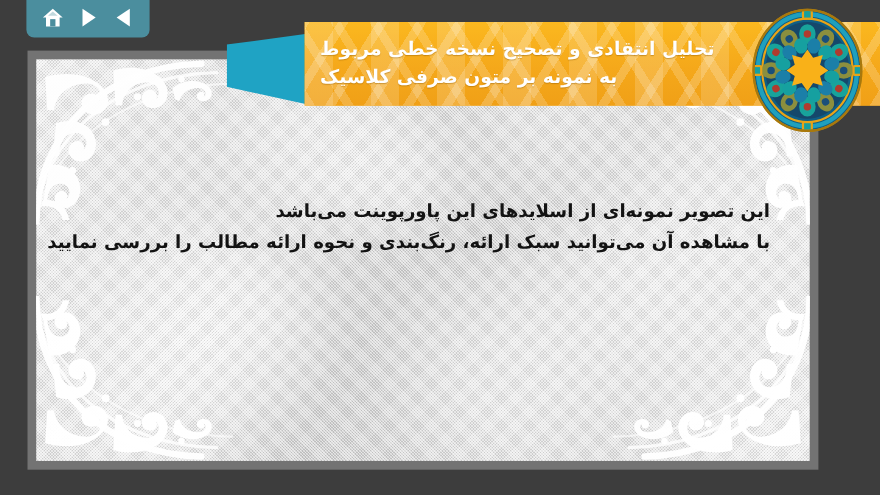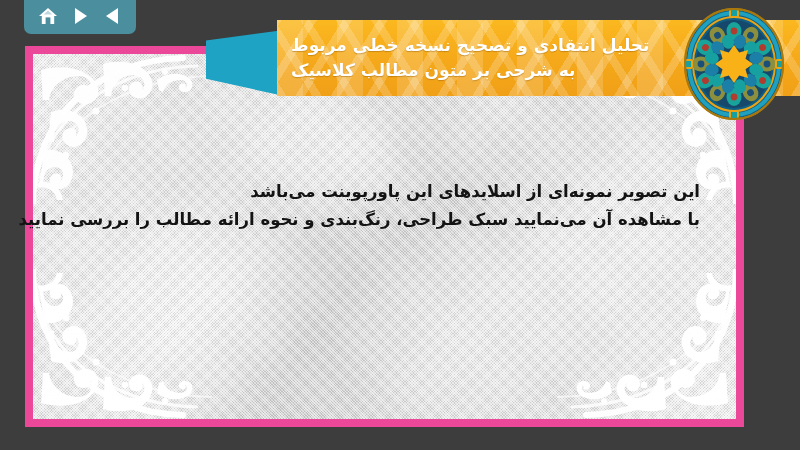--- a/index.html
+++ b/index.html
@@ -50,21 +50,21 @@
   }
   .navbtn svg { display: block; }
 
   
   #frame {
     position: absolute;
     left: 25px;
     top: 46px;
     width: 719px;
     height: 381px;
-    background: #ec4899;
+    background: #737373;
     box-sizing: border-box;
     z-index: 5;
   }
   #frame-inner {
     position: absolute;
     left: 8px;
     top: 8px;
     right: 8px;
     bottom: 8px;
     overflow: hidden;
@@ -303,29 +303,29 @@
           <circle cx="33" cy="101" r="3.2"></circle>
           <circle cx="132" cy="18" r="3"></circle>
           <path d="M124 26 C134 18 148 18 156 24 C162 29 160 38 152 38 C146 38 144 32 148 30 C152 28 154 32 152 34 C156 32 154 26 147 26 C138 26 132 31 130 38 L126 36 Z"></path>
           <path d="M6 128 C18 126 28 134 30 146 L24 146 C22 137 15 132 4 134 Z"></path>
         </g>
       </svg>
     </div>
 
     <div id="body-text">
       <div class="body-line">این تصویر نمونه‌ای از اسلایدهای این پاورپوینت می‌باشد</div>
-      <div class="body-line">با مشاهده آن می‌نمایید سبک طراحی، رنگ‌بندی و نحوه ارائه مطالب را بررسی نمایید</div>
+      <div class="body-line">با مشاهده آن می‌توانید سبک ارائه، رنگ‌بندی و نحوه ارائه مطالب را بررسی نمایید</div>
     </div>
   </div>
 
   <div id="banner-wrap">
     <div id="banner-tail"></div>
     <div id="banner">
       <div class="banner-line">تحلیل انتقادی و تصحیح نسخه خطی مربوط</div>
-      <div class="banner-line">به شرحی بر متون مطالب کلاسیک</div>
+      <div class="banner-line">به نمونه بر متون صرفی کلاسیک</div>
     </div>
   </div>
 
   <div id="medallion">
     <svg viewBox="0 0 104 116" aria-hidden="true">
       <defs>
         <clipPath id="medclip">
             <ellipse cx="52" cy="58" rx="48" ry="54"></ellipse>
           </clipPath>
       </defs>

